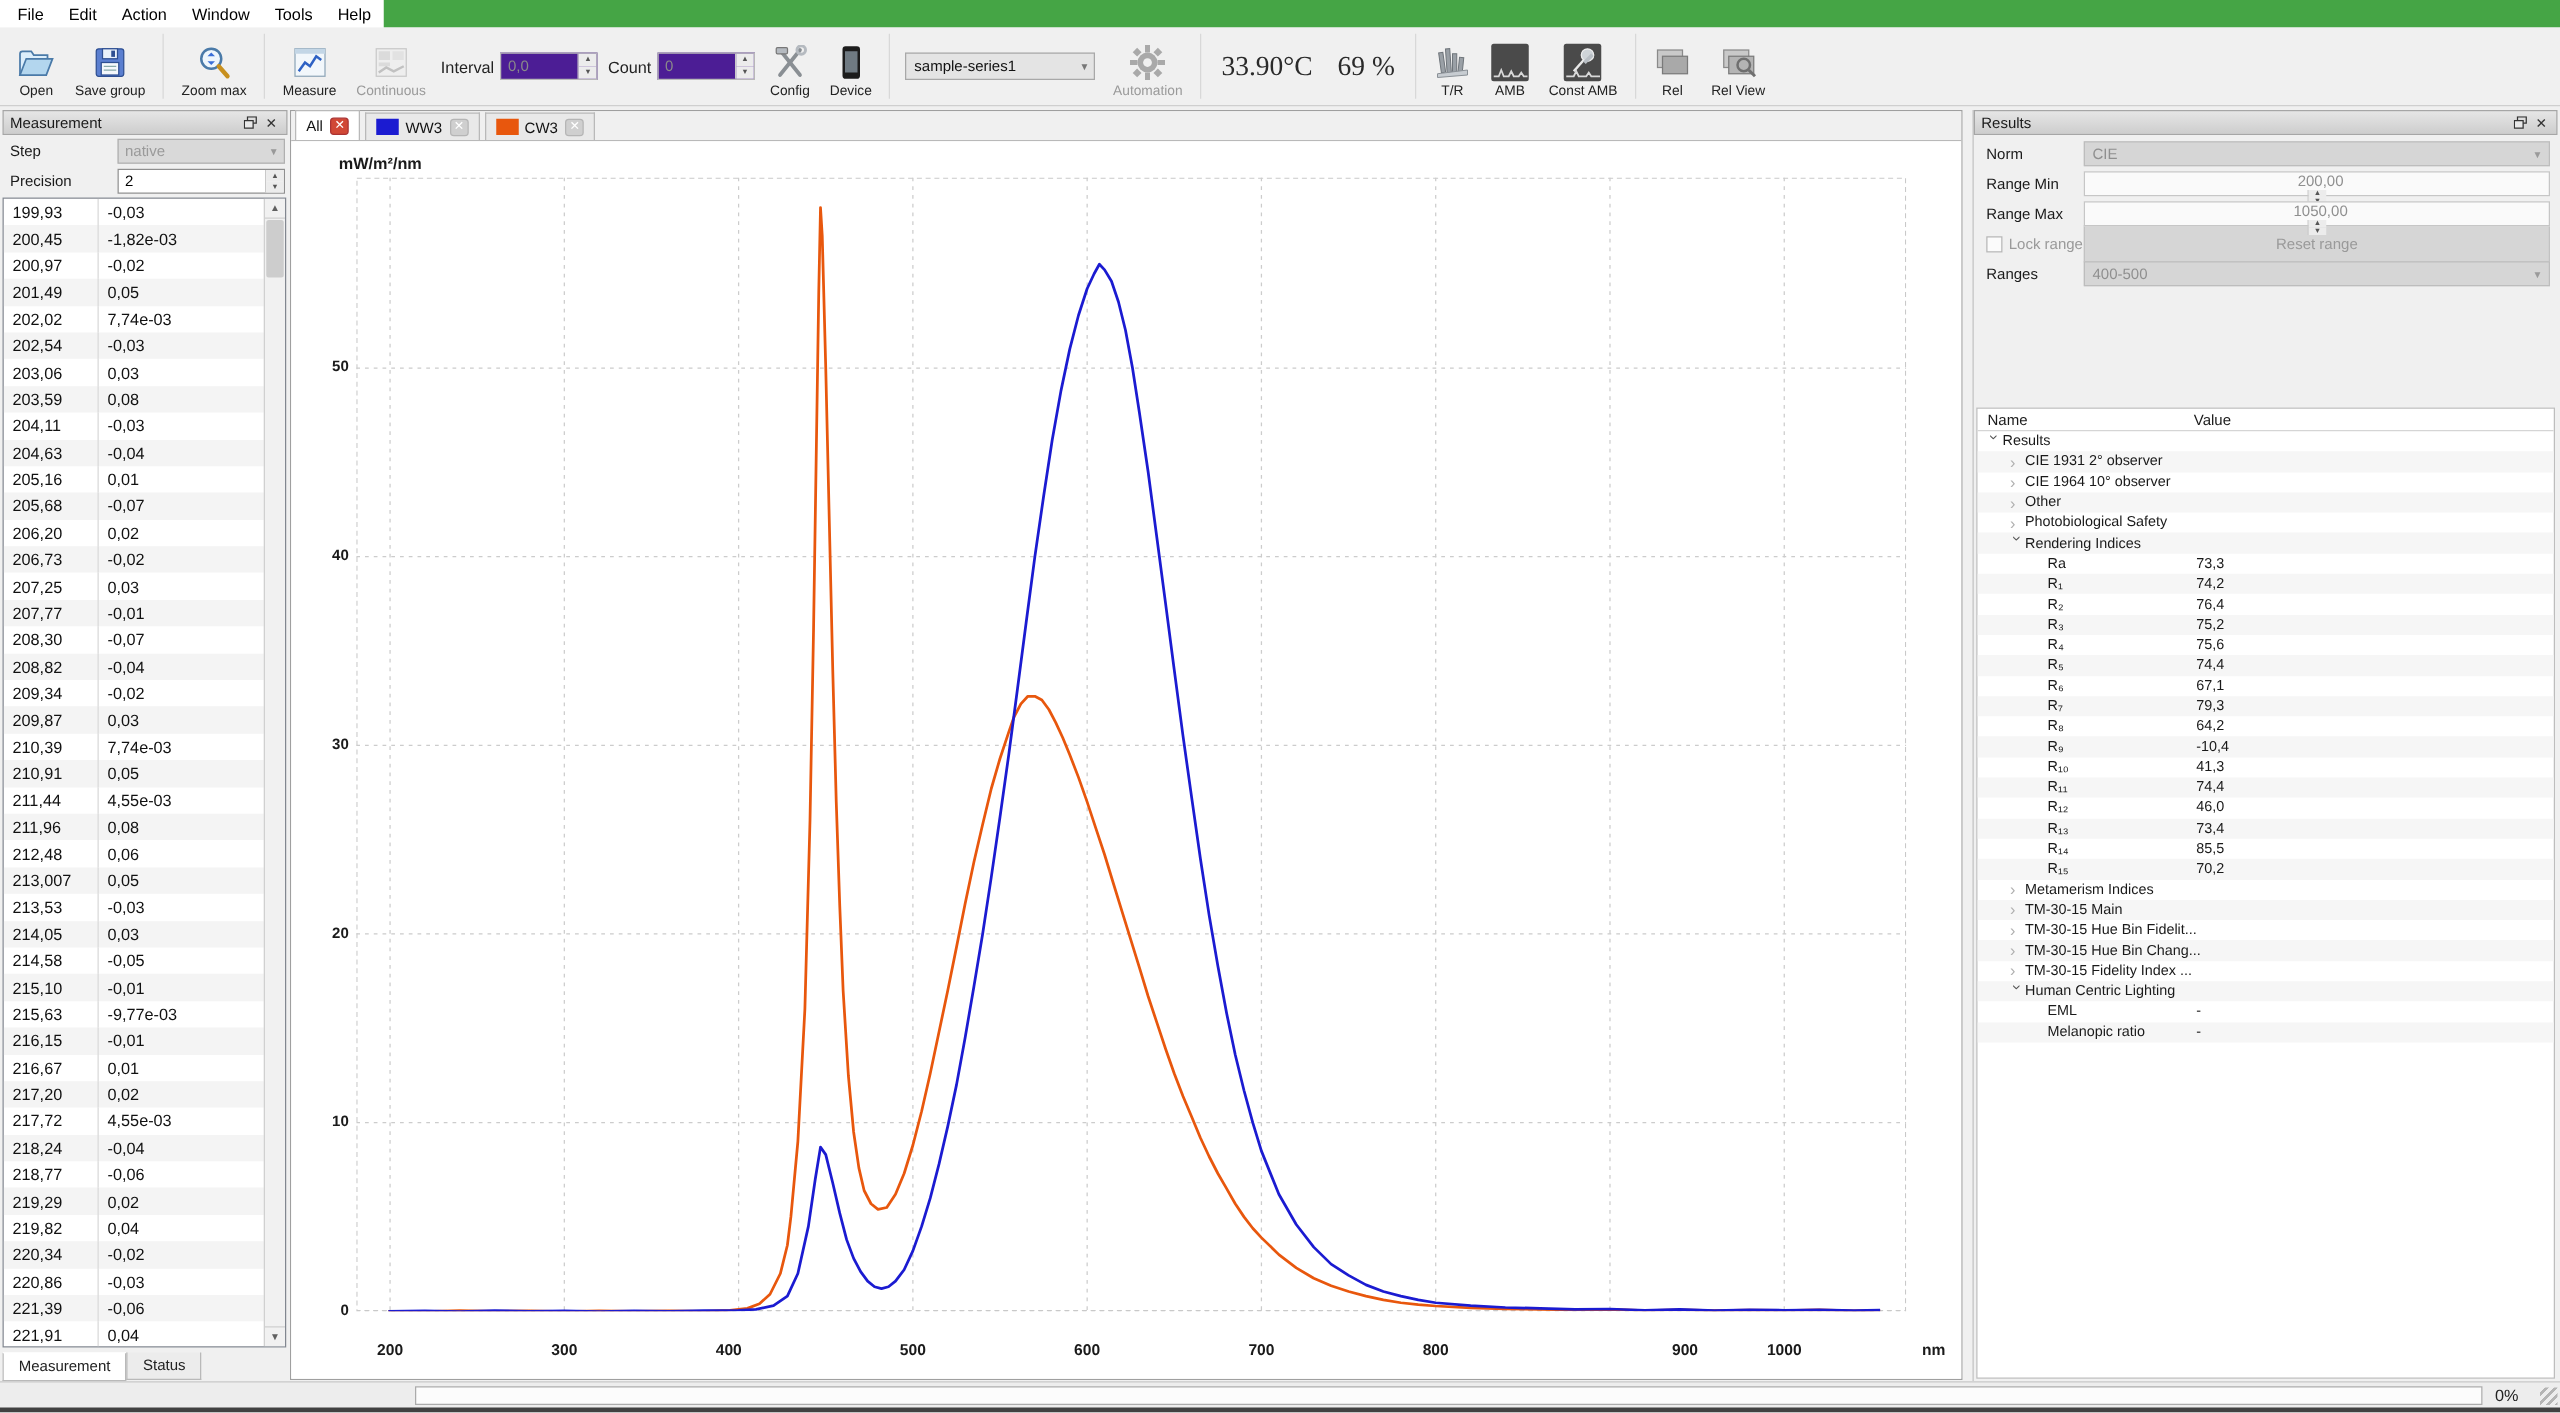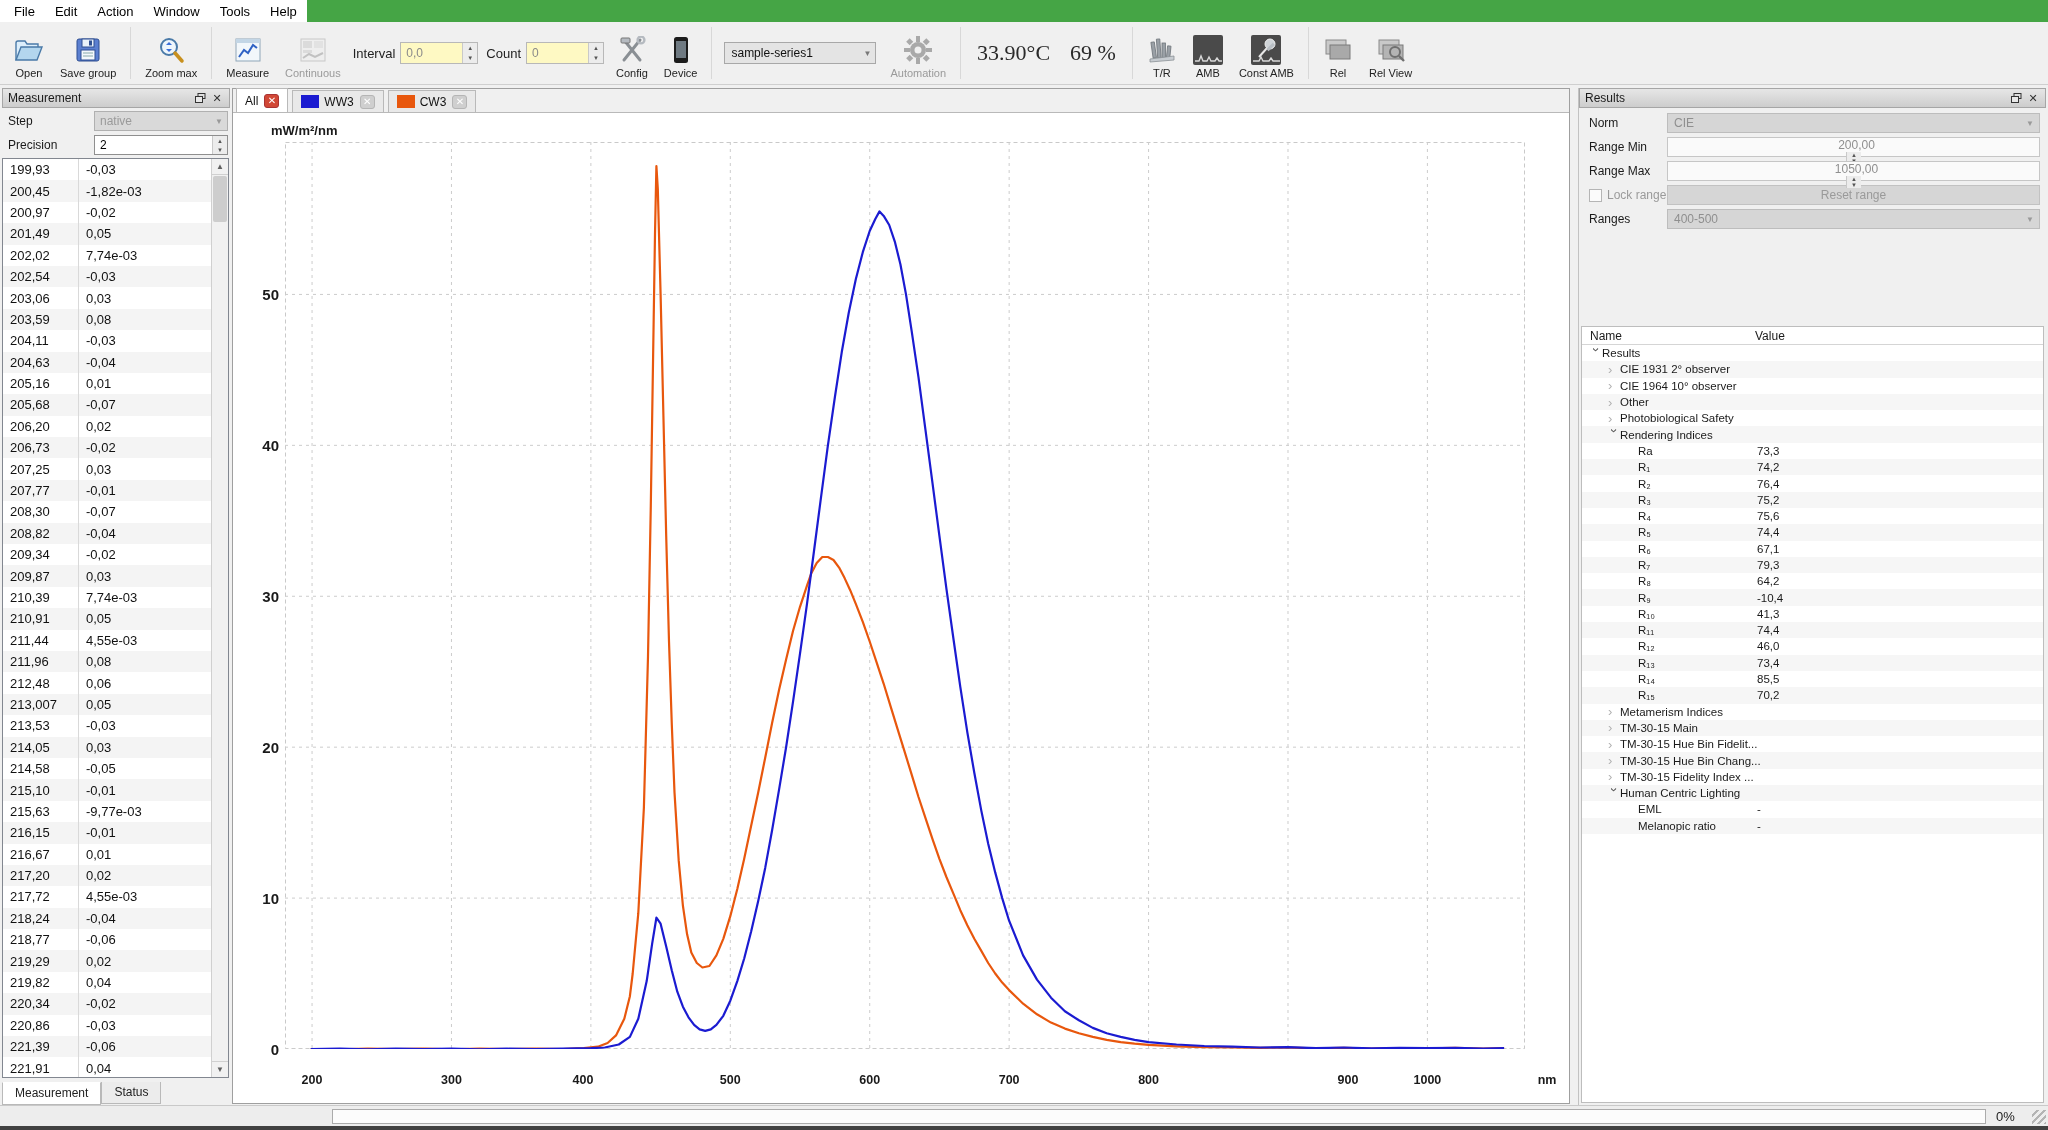--- a/index.html
+++ b/index.html
@@ -13,21 +13,21 @@
 
   
   .toolbar { position:absolute; left:0; top:22px; width:2048px; height:63px; background:#f0f0f0; border-bottom:1px solid #cfcfcf; display:flex; align-items:center; padding:0 6px; }
   .tbtn { display:flex; flex-direction:column; align-items:center; justify-content:flex-end; height:56px; padding:2px 7px; margin:0 1px; }
   .tbtn .lbl { font-size:11px; margin-top:2px; color:#222; white-space:nowrap; }
   .tbtn.disabled .lbl { color:#9a9a9a; }
   .tsep { width:1px; height:52px; background:#d8d8d8; margin:0 6px; }
   .ticon { width:30px; height:30px; display:flex; align-items:center; justify-content:center; }
   .fieldrow { display:flex; align-items:center; margin:0 4px; }
   .fieldrow .flabel { font-size:13px; margin-right:5px; color:#222; }
-  .spinbox { width:78px; height:22px; background:#fef9c3; border:1px solid #b8b8b8; display:flex; align-items:center; position:relative; }
+  .spinbox { width:78px; height:22px; background:#4c1d95; border:1px solid #b8b8b8; display:flex; align-items:center; position:relative; }
   .spinbox .val { flex:1; padding-left:5px; color:#8a8a8a; font-size:12px; }
   .spinner { width:15px; height:100%; display:flex; flex-direction:column; border-left:1px solid #c9c9c9; }
   .spinner div { flex:1; display:flex; align-items:center; justify-content:center; font-size:6px; color:#555; background:#ececec; }
   .combo { height:22px; background:#e4e4e4; border:1px solid #a8a8a8; display:flex; align-items:center; padding-left:6px; position:relative; }
   .combo .arrow { position:absolute; right:4px; font-size:8px; color:#777; }
   .envtext { font-family:"Liberation Serif",serif; font-size:22px; color:#2a2a2a; margin:0 10px; white-space:nowrap; }
   .darksq { width:30px; height:30px; background:#4a4a4a; border-radius:2px; position:relative; overflow:hidden; }
   .darksq svg { position:absolute; left:0; top:0; }
 
   
@@ -62,35 +62,35 @@
   .ctab { height:22px; display:flex; align-items:center; padding:0 8px; border:1px solid #b9b9b9; border-bottom:none; background:#e9e9e9; margin-right:4px; font-size:12px; }
   .ctab.active { background:#fff; height:24px; }
   .swatch { width:18px; height:13px; margin-right:5px; display:inline-block; }
   .closebox { width:15px; height:14px; border-radius:3px; margin-left:6px; display:flex; align-items:center; justify-content:center; color:#fff; font-size:10px; line-height:1; }
   .closebox.red { background:#d14836; border:1px solid #a33; }
   .closebox.gray { background:#cfcfcf; border:1px solid #b5b5b5; }
   .chart-region { position:absolute; left:0; top:24px; right:0; bottom:0; background:#fff; }
   .unit-label { position:absolute; left:14px; top:10px; font-size:13px; font-weight:bold; color:#1a1a1a;margin-left:24px; }
   #plot { position:absolute; left:52px; top:29px; }
   .xtick { position:absolute; top:960px; width:44px; text-align:center; font-size:12.5px; font-weight:bold; color:#1a1a1a; }
-  .ytick { position:absolute; left:0; width:46px; text-align:right; font-size:15px; font-weight:bold; color:#1a1a1a; }
+  .ytick { position:absolute; left:0; width:46px; text-align:right; font-size:12px; font-weight:bold; color:#1a1a1a; }
   .nm-label { position:absolute; top:960px; left:1292px; width:44px; text-align:center; font-size:12.5px; font-weight:bold; color:#1a1a1a; }
 
   
   .results-panel { position:absolute; left:1578px; top:88px; width:468px; height:1017px; background:#f0f0f0; border-left:1px solid #c2c2c2; }
   .rform { padding:4px 6px 2px 2px; }
   .rrow { display:flex; align-items:center; height:22px; margin-bottom:2px; }
   .rrow .rlabel { width:86px; padding-left:8px; font-size:12px; color:#1a1a1a; }
   .rrow .rlabel.dis { color:#9a9a9a; }
   .rrow .rctrl { flex:1; }
   .rcombo { height:20px; background:#d6d6d6; border:1px solid #bdbdbd; color:#8f8f8f; display:flex; align-items:center; padding-left:6px; position:relative; font-size:12px; }
   .rcombo .arrow { position:absolute; right:5px; font-size:8px; color:#9a9a9a; }
   .rspin { height:20px; background:#fafafa; border:1px solid #c6c6c6; display:flex; align-items:center; position:relative;flex-direction:column; }
   .rspin .val { flex:1; padding-left:6px; color:#8f8f8f; font-size:12px; }
-  .rbtn { height:20px; background:#d6d6d6; border:1px solid #c2c2c2; color:#9a9a9a; display:flex; align-items:center; justify-content:center; font-size:12px; }
+  .rbtn { height:30px; background:#d6d6d6; border:1px solid #c2c2c2; color:#9a9a9a; display:flex; align-items:center; justify-content:center; font-size:12px; }
   .chk { width:13px; height:13px; background:#fbfbfb; border:1px solid #b5b5b5; margin:0 5px 0 8px; }
   .tree-wrap { position:absolute; left:2px; top:238px; right:2px; bottom:2px; background:#fff; border:1px solid #bdbdbd; overflow:hidden; }
   .tree-header { display:flex; height:18px; align-items:center; border-bottom:1px solid #d5d5d5; font-size:12px; color:#1a1a1a; }
   .tree-header .hn { padding-left:8px; width:173px; }
   .trow { display:flex; align-items:center; height:16.3px; font-size:11.5px; color:#1a1a1a; position:relative; }
   .trow:nth-child(even) { background:#f6f6f6; }
   .chev { display:inline-block; width:12px; font-size:13px; color:#b0b0b0; line-height:1; }
   .chev.open { transform:rotate(90deg); color:#555; }
   .tval { position:absolute; left:175px; }
 

